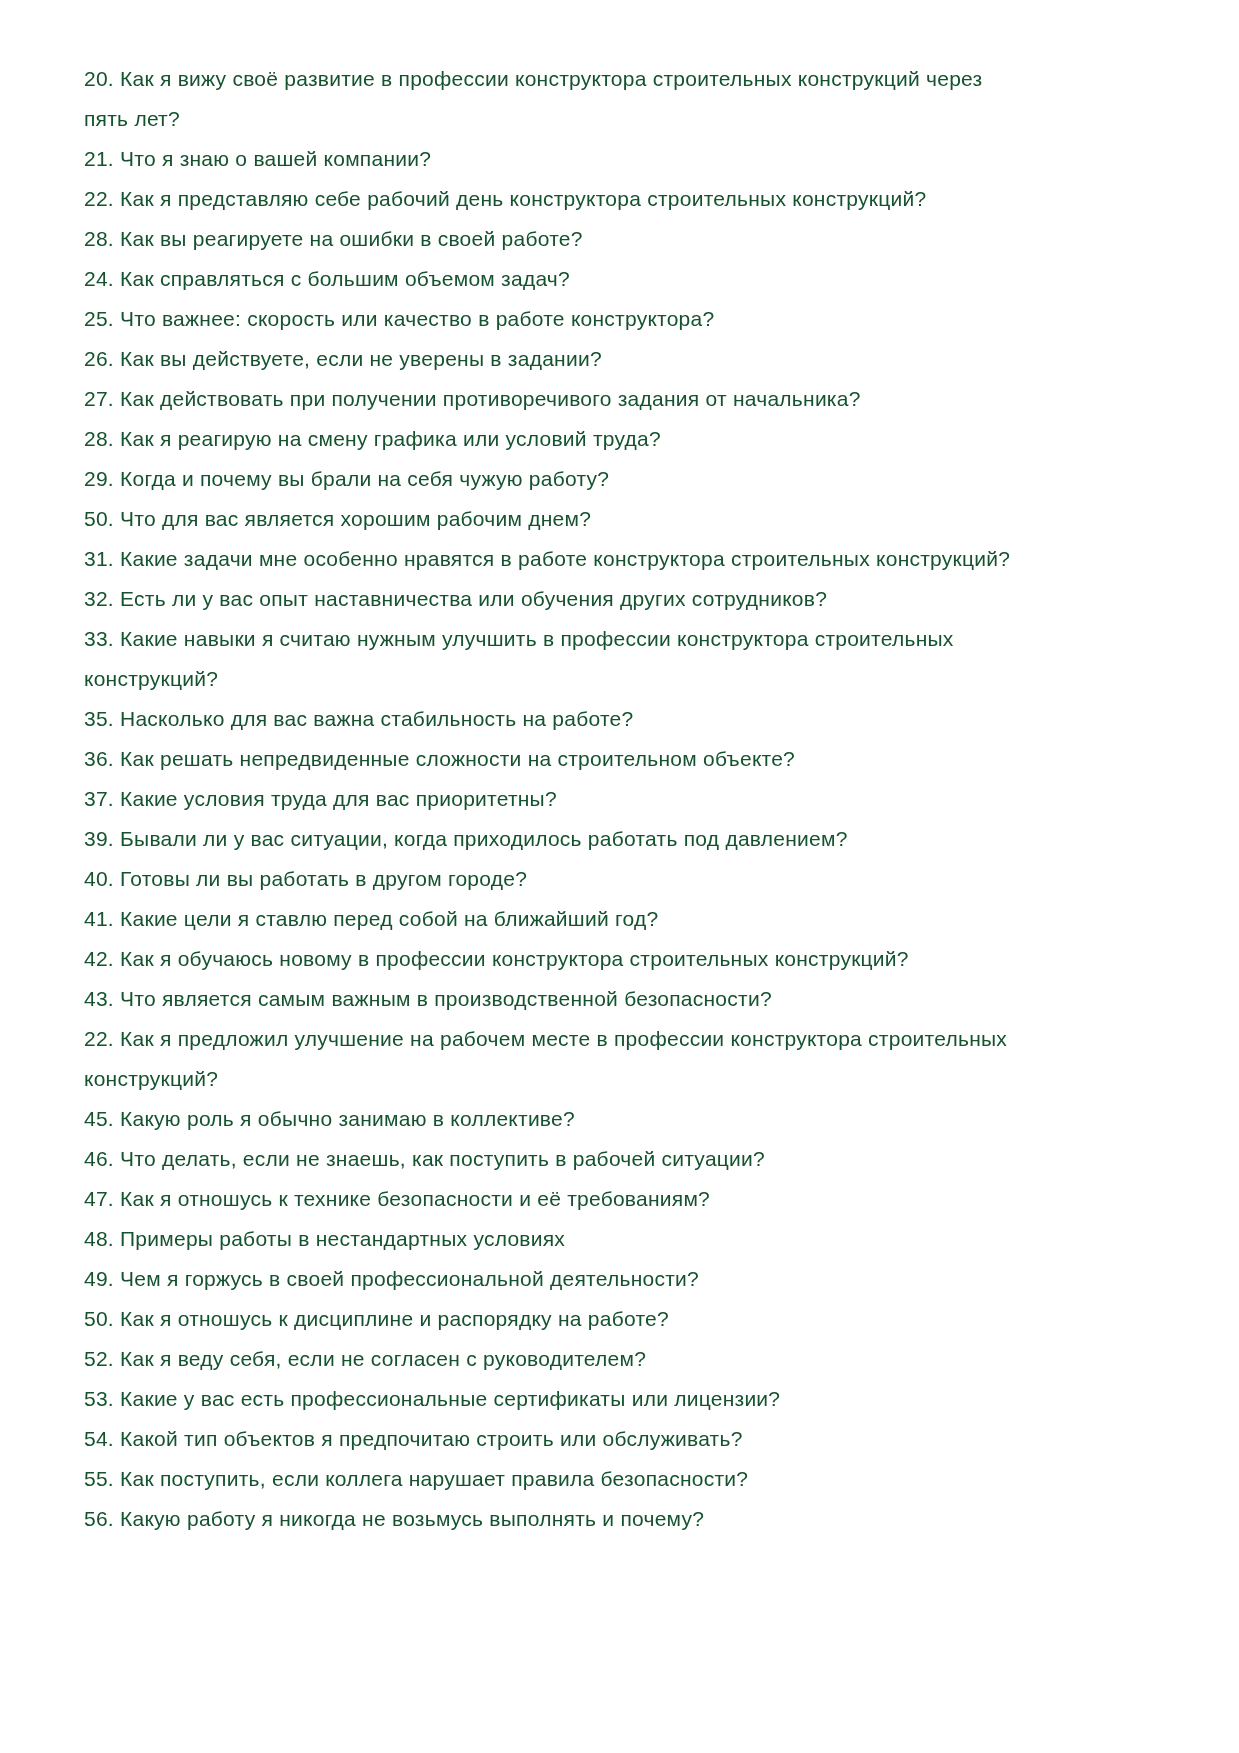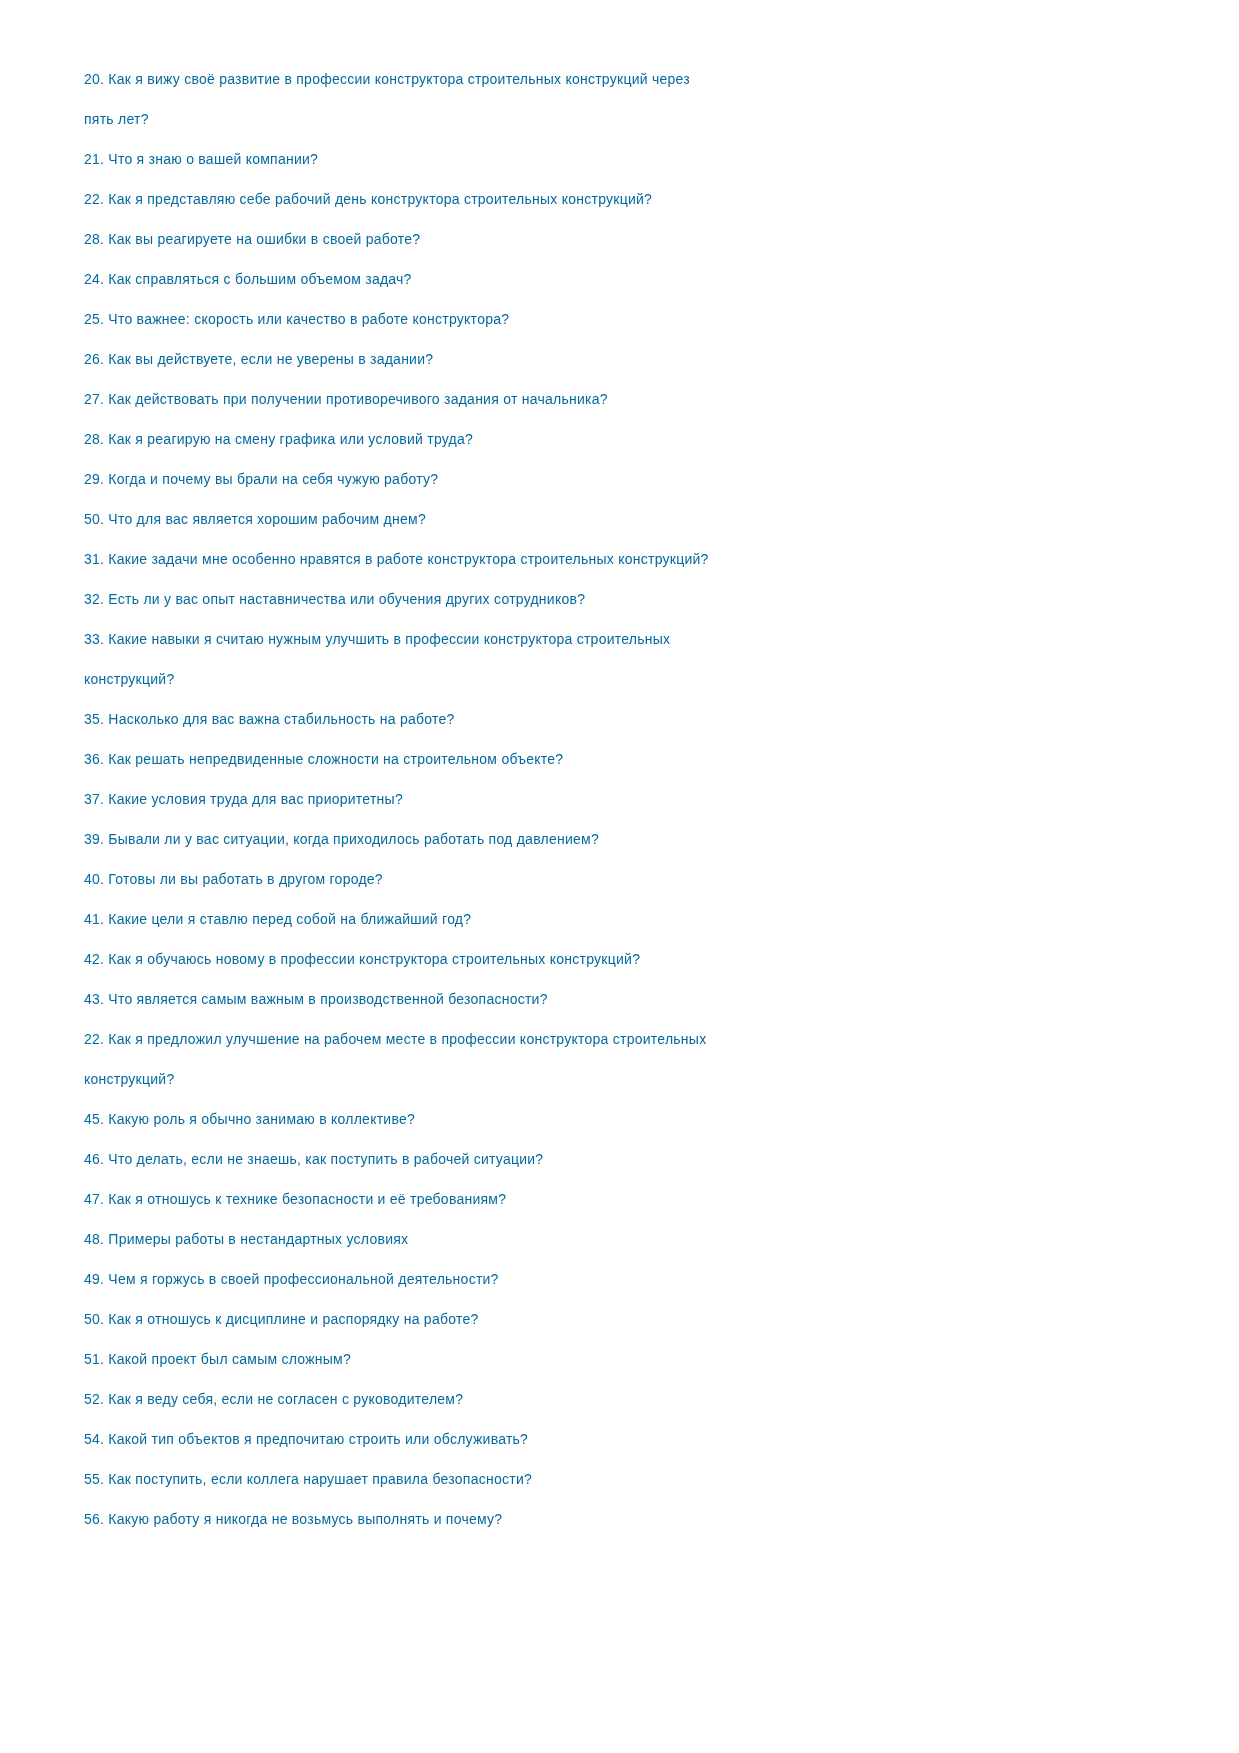--- a/index.html
+++ b/index.html
@@ -14,25 +14,25 @@
     min-height: 1753px;
     background: #ffffff;
     padding: 59px 70px 0 84px;
   }
   .q-list {
     width: 1085px;
   }
   .q-item { }
   .q-line {
     display: block;
-    font-size: 14px;
+    font-size: 21px;
     line-height: 40px;
     height: 40px;
     letter-spacing: 0.25px;
-    color: #0369a1;
+    color: #14532d;
     white-space: nowrap;
     overflow: visible;
   }
 </style>
 </head>
 <body>
 
 <div class="page">
   <main class="q-list">
 
@@ -120,24 +120,24 @@
       <p class="q-item">
         <span class="q-line">48. Примеры работы в нестандартных условиях</span>
       </p>
       <p class="q-item">
         <span class="q-line">49. Чем я горжусь в своей профессиональной деятельности?</span>
       </p>
       <p class="q-item">
         <span class="q-line">50. Как я отношусь к дисциплине и распорядку на работе?</span>
       </p>
       <p class="q-item">
-        <span class="q-line">51. Какой проект был самым сложным?</span>
+        <span class="q-line">52. Как я веду себя, если не согласен с руководителем?</span>
       </p>
       <p class="q-item">
-        <span class="q-line">52. Как я веду себя, если не согласен с руководителем?</span>
+        <span class="q-line">53. Какие у вас есть профессиональные сертификаты или лицензии?</span>
       </p>
       <p class="q-item">
         <span class="q-line">54. Какой тип объектов я предпочитаю строить или обслуживать?</span>
       </p>
       <p class="q-item">
         <span class="q-line">55. Как поступить, если коллега нарушает правила безопасности?</span>
       </p>
       <p class="q-item">
         <span class="q-line">56. Какую работу я никогда не возьмусь выполнять и почему?</span>
       </p>

